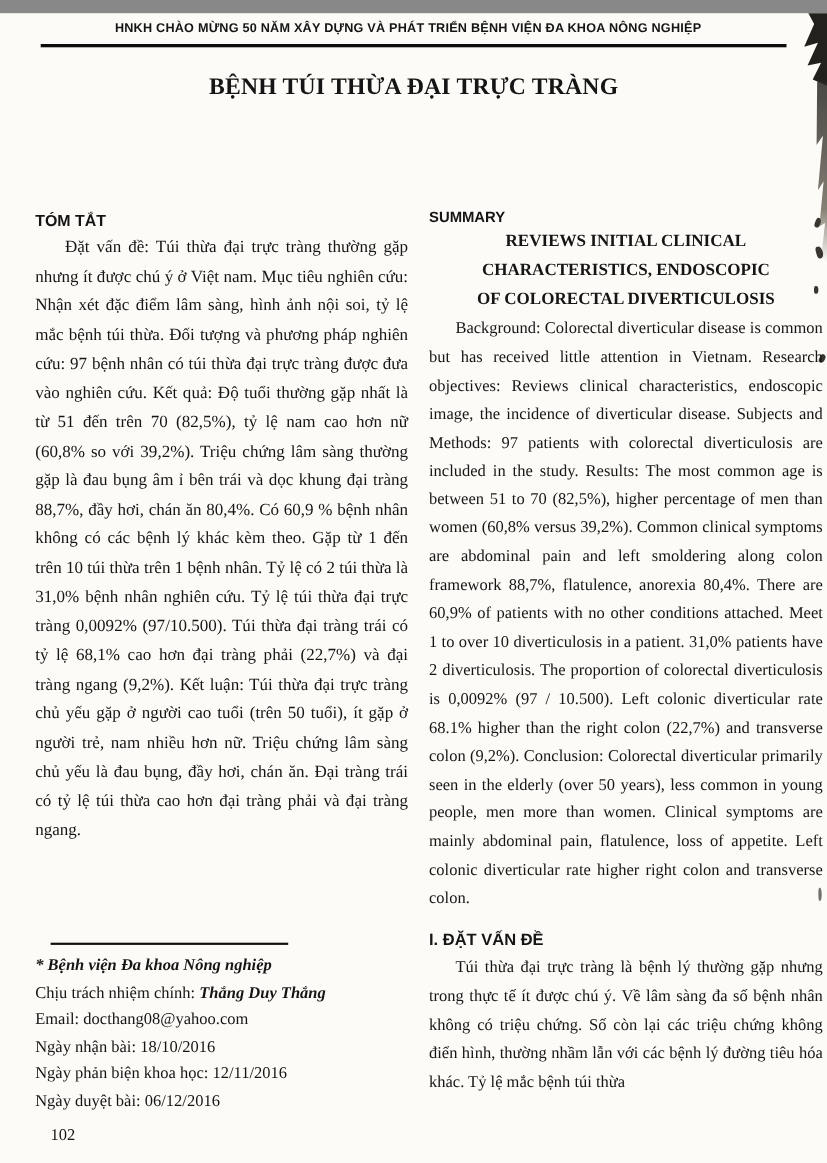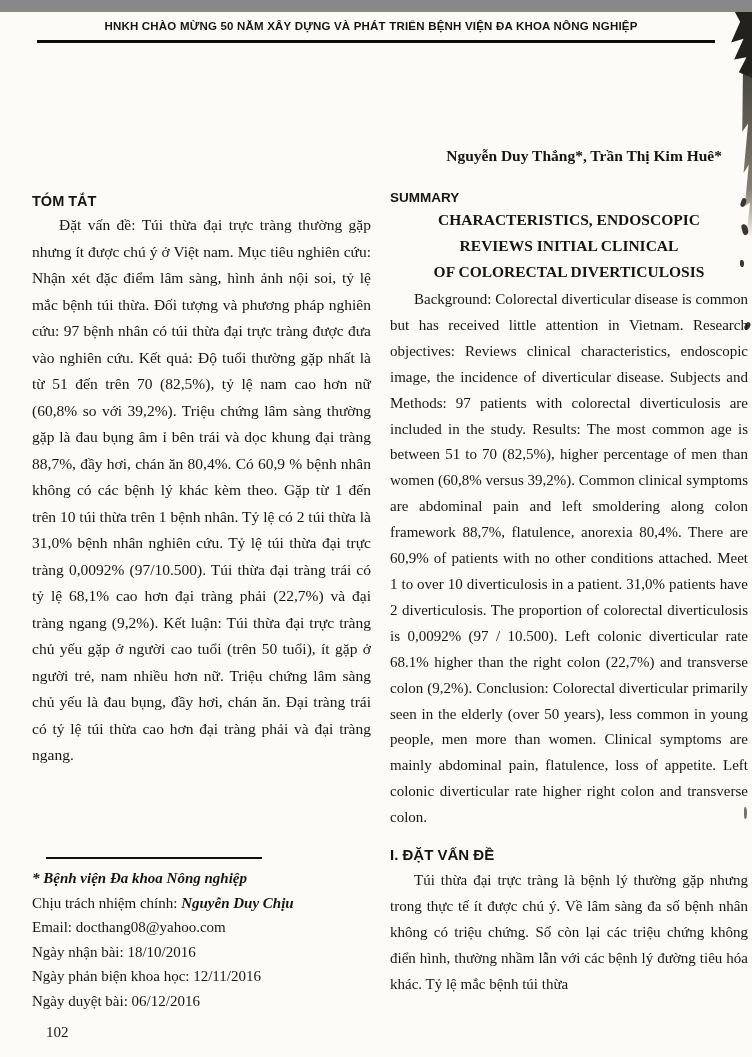--- a/index.html
+++ b/index.html
@@ -123,46 +123,46 @@
 
   <div class="corner-blob"></div>
   <div class="edge-streak"></div>
   <div class="speck s1"></div>
   <div class="speck s2"></div>
   <div class="speck s3"></div>
   <div class="speck s4"></div>
   <div class="speck s5"></div>
 
   <div class="article-title">
+    <div>BỆNH TÚI THỪA ĐẠI TRỰC TRÀNG</div>
   </div>
 
-  <div class="authors-line">Nguyễn Duy Thắng*, Trần Thị Kim Huê*</div>
 
   <div class="col-left">
     <div class="section-heading">TÓM TẮT</div>
     <p class="para"><span class="b">Đặt vấn đề: </span><span>Túi thừa đại trực tràng thường gặp nhưng ít được chú ý ở Việt nam. </span><span class="b">Mục tiêu nghiên cứu: </span><span>Nhận xét đặc điểm lâm sàng, hình ảnh nội soi, tỷ lệ mắc bệnh túi thừa. </span><span class="b">Đối tượng và phương pháp nghiên cứu: </span><span>97 bệnh nhân có túi thừa đại trực tràng được đưa vào nghiên cứu. </span><span class="b">Kết quả: </span><span>Độ tuổi thường gặp nhất là từ 51 đến trên 70 (82,5%), tỷ lệ nam cao hơn nữ (60,8% so với 39,2%). Triệu chứng lâm sàng thường gặp là đau bụng âm ỉ bên trái và dọc khung đại tràng 88,7%, đầy hơi, chán ăn 80,4%. Có 60,9 % bệnh nhân không có các bệnh lý khác kèm theo. Gặp từ 1 đến trên 10 túi thừa trên 1 bệnh nhân. Tỷ lệ có 2 túi thừa là 31,0% bệnh nhân nghiên cứu. Tỷ lệ túi thừa đại trực tràng 0,0092% (97/10.500). Túi thừa đại tràng trái có tỷ lệ 68,1% cao hơn đại tràng phải (22,7%) và đại tràng ngang (9,2%). </span><span class="b">Kết luận: </span><span>Túi thừa đại trực tràng chủ yếu gặp ở người cao tuổi (trên 50 tuổi), ít gặp ở người trẻ, nam nhiều hơn nữ. Triệu chứng lâm sàng chủ yếu là đau bụng, đầy hơi, chán ăn. Đại tràng trái có tỷ lệ túi thừa cao hơn đại tràng phải và đại tràng ngang.</span></p>
   </div>
 
   <div class="footnote">
     <div class="footnote-rule"></div>
     <div><span class="i">* Bệnh viện Đa khoa Nông nghiệp</span></div>
-    <div><span>Chịu trách nhiệm chính: </span><span class="i">Nguyễn Duy Chịu</span></div>
+    <div><span>Chịu trách nhiệm chính: </span><span class="i">Thắng Duy Thắng</span></div>
     <div><span>Email: docthang08@yahoo.com</span></div>
     <div><span>Ngày nhận bài: 18/10/2016</span></div>
     <div><span>Ngày phản biện khoa học: 12/11/2016</span></div>
     <div><span>Ngày duyệt bài: 06/12/2016</span></div>
   </div>
 
   <div class="page-number">102</div>
 
   <div class="col-right">
     <div class="summary-heading">SUMMARY</div>
     <div class="summary-title">
+      <div>REVIEWS INITIAL CLINICAL</div>
       <div>CHARACTERISTICS, ENDOSCOPIC</div>
-      <div>REVIEWS INITIAL CLINICAL</div>
       <div>OF COLORECTAL DIVERTICULOSIS</div>
     </div>
     <p class="para-en"><span class="b">Background: </span><span>Colorectal diverticular disease is common but has received little attention in Vietnam. </span><span class="b">Research objectives: </span><span>Reviews clinical characteristics, endoscopic image, the incidence of diverticular disease. </span><span class="b">Subjects and Methods: </span><span>97 patients with colorectal diverticulosis are included in the study. </span><span class="b">Results: </span><span>The most common age is between 51 to 70 (82,5%), higher percentage of men than women (60,8% versus 39,2%). Common clinical symptoms are abdominal pain and left smoldering along colon framework 88,7%, flatulence, anorexia 80,4%. There are 60,9% of patients with no other conditions attached. Meet 1 to over 10 diverticulosis in a patient. 31,0% patients have 2 diverticulosis. The proportion of colorectal diverticulosis is 0,0092% (97 / 10.500). Left colonic diverticular rate 68.1% higher than the right colon (22,7%) and transverse colon (9,2%). </span><span class="b">Conclusion: </span><span>Colorectal diverticular primarily seen in the elderly (over 50 years), less common in young people, men more than women. Clinical symptoms are mainly abdominal pain, flatulence, loss of appetite. Left colonic diverticular rate higher right colon and transverse colon.</span></p>
 
     <div class="intro-heading">I. ĐẶT VẤN ĐỀ</div>
     <p class="para-en">Túi thừa đại trực tràng là bệnh lý thường gặp nhưng trong thực tế ít được chú ý. Về lâm sàng đa số bệnh nhân không có triệu chứng. Số còn lại các triệu chứng không điển hình, thường nhầm lẫn với các bệnh lý đường tiêu hóa khác. Tỷ lệ mắc bệnh túi thừa</p>
   </div>
 
 </div>
 

